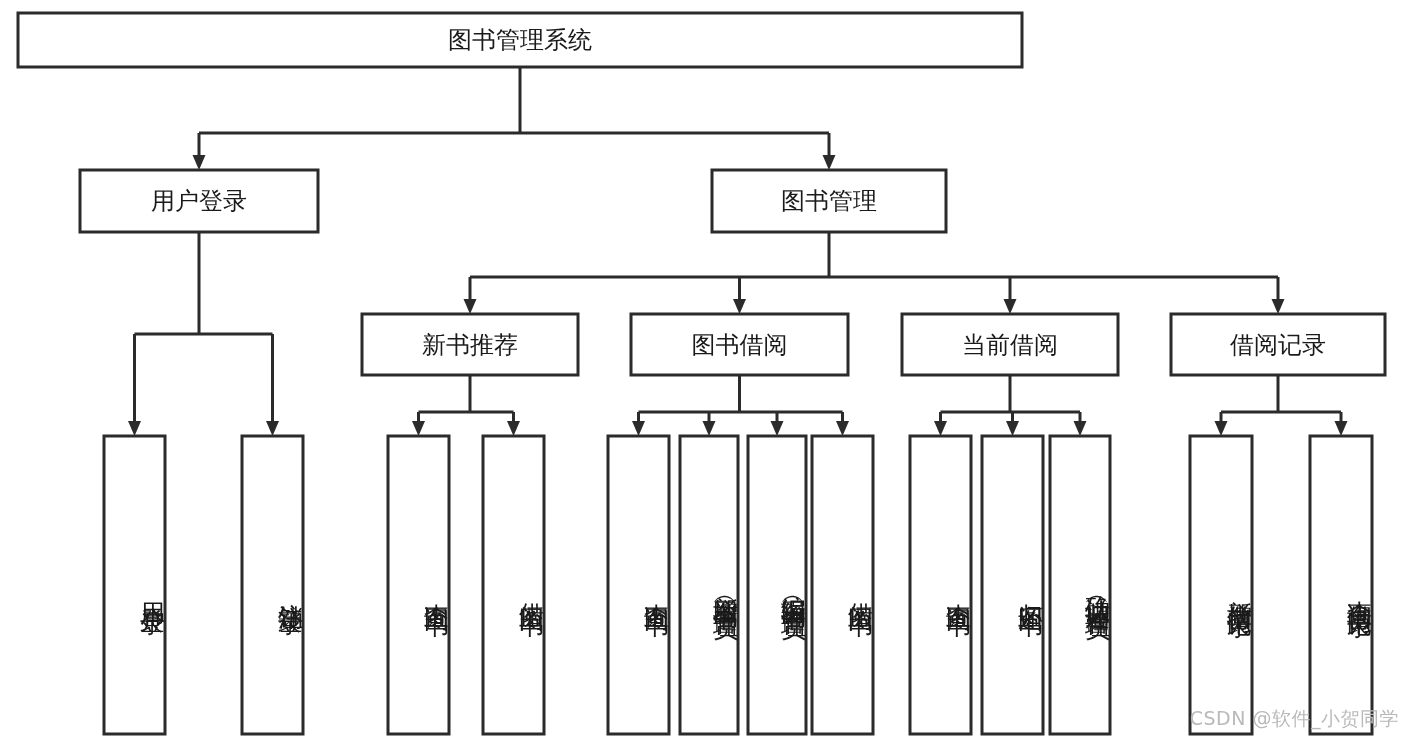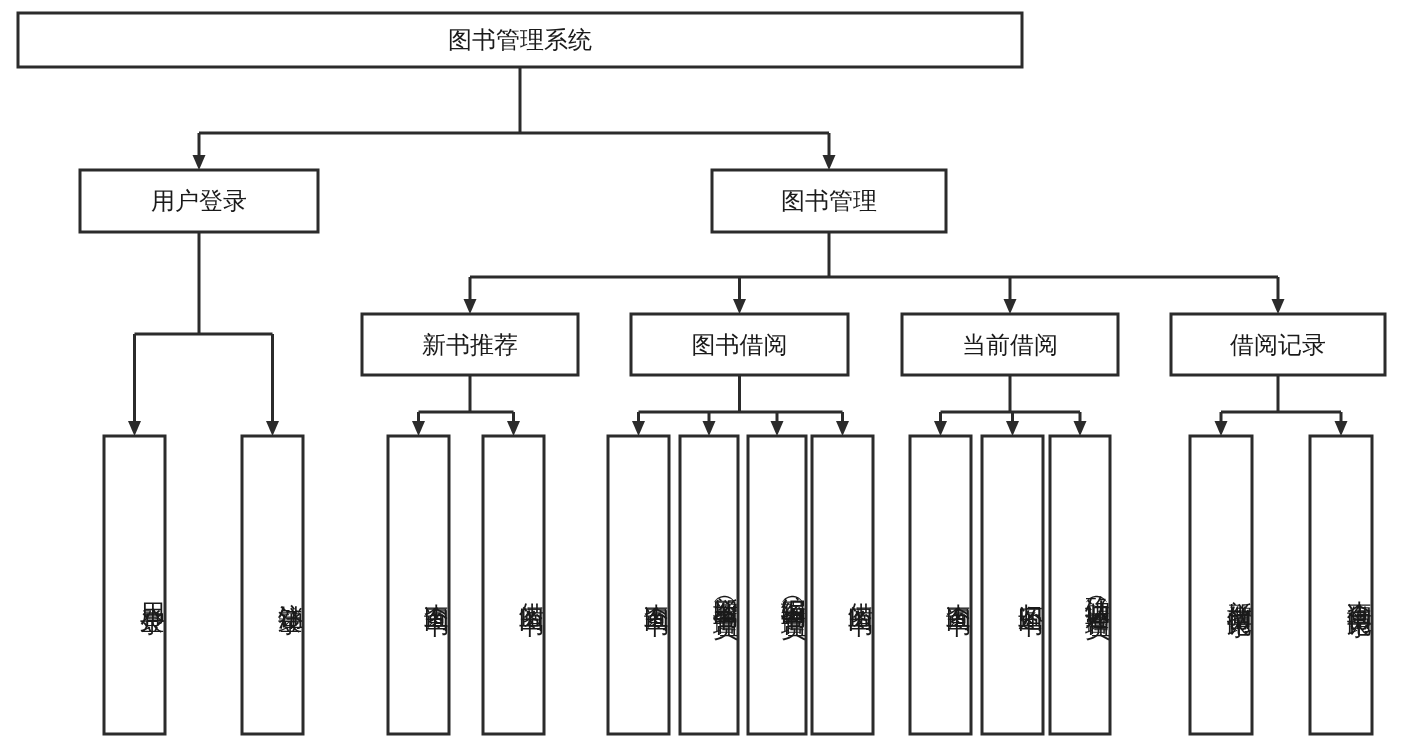--- a/index.html
+++ b/index.html
@@ -177,14 +177,15 @@
       <div class="leaf-label" style="left: 680px; top: 450px; width: 58px; height: 278px;">新增图书（管理员）</div>
       <div class="leaf-label" style="left: 748px; top: 450px; width: 58px; height: 278px;">编辑图书（管理员）</div>
       <div class="leaf-label" style="left: 812px; top: 450px; width: 61px; height: 278px;">借阅图书</div>
       <div class="leaf-label" style="left: 910px; top: 450px; width: 61px; height: 278px;">查询图书</div>
       <div class="leaf-label" style="left: 982px; top: 450px; width: 61px; height: 278px;">归还图书</div>
       <div class="leaf-label" style="left: 1050px; top: 450px; width: 60px; height: 278px;">确认归还（管理员）</div>
       <div class="leaf-label" style="left: 1190px; top: 450px; width: 62px; height: 278px;">新增借阅记录</div>
       <div class="leaf-label" style="left: 1310px; top: 450px; width: 62px; height: 278px;">查询借阅记录</div>
     </div>
 
+  <div class="watermark">CSDN @软件_小贺同学</div>
 
 </div>
 
 </body></html>

